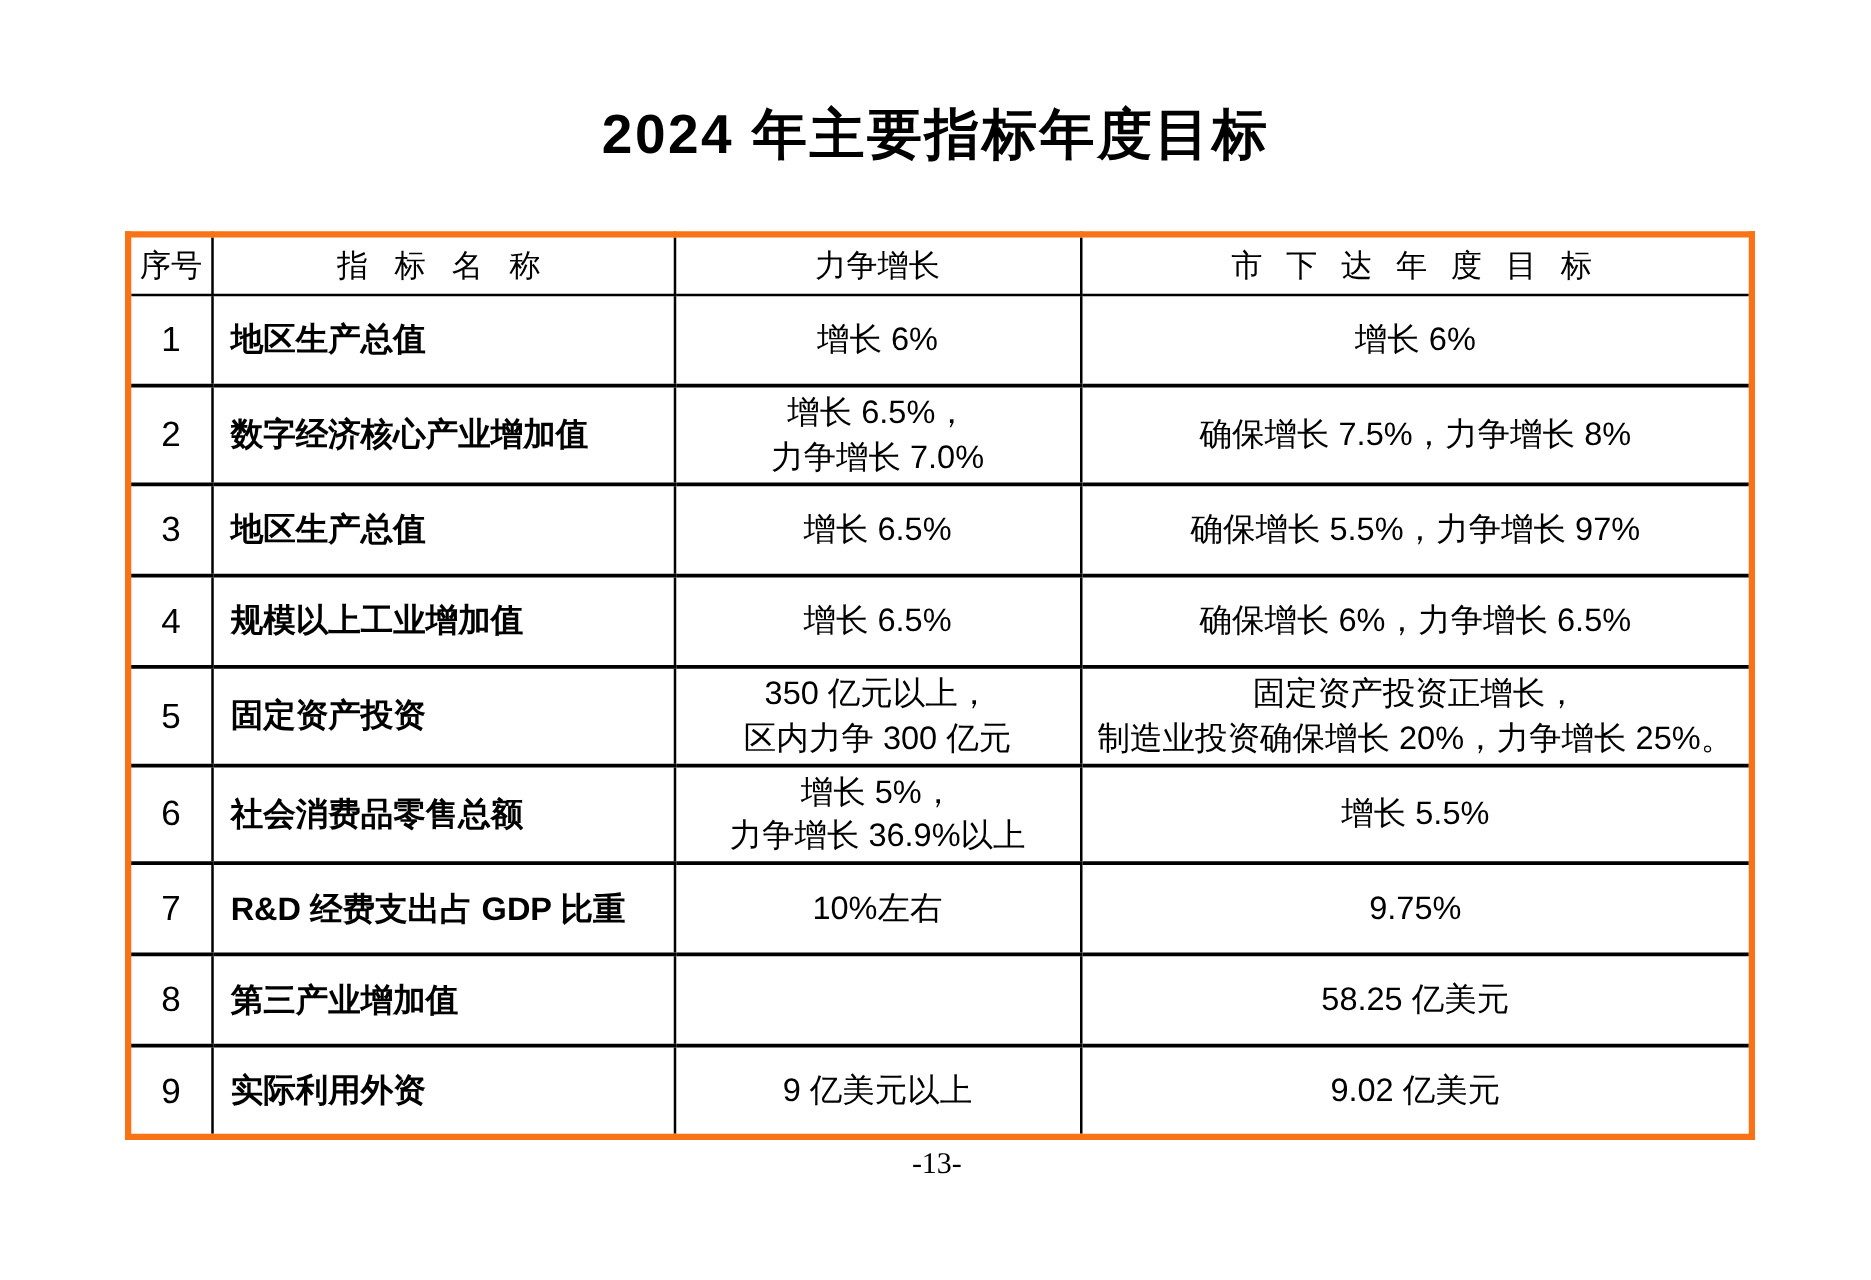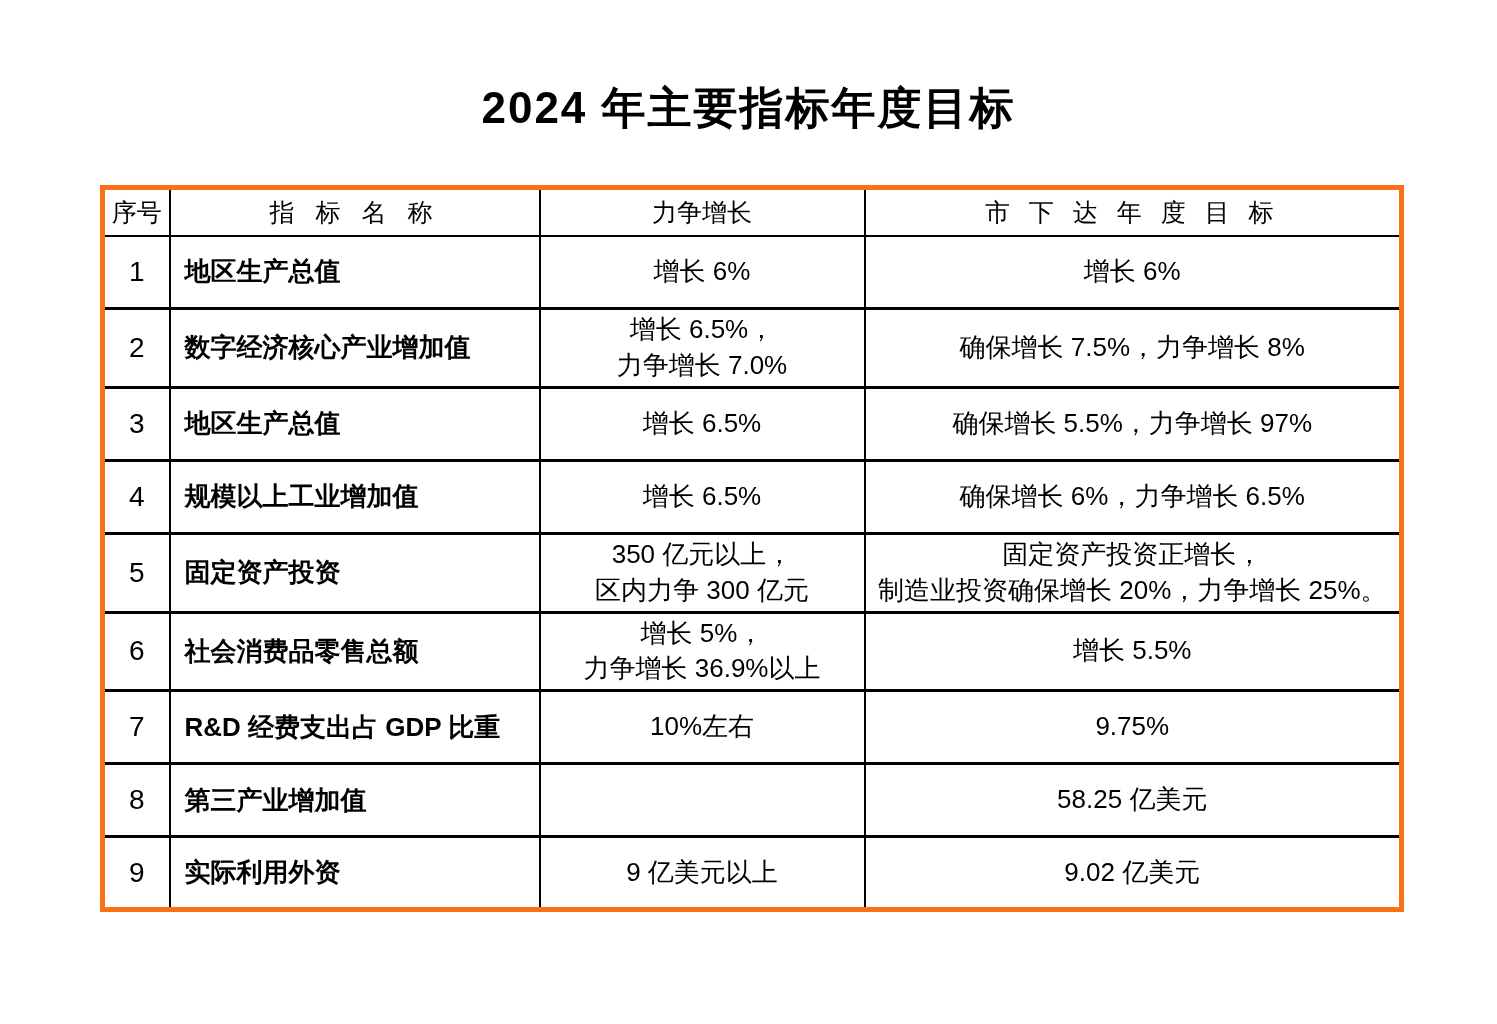--- a/index.html
+++ b/index.html
@@ -157,14 +157,15 @@
       </tr>
       <tr>
         <td class="c-no">9</td>
         <td class="c-name">实际利用外资</td>
         <td class="c-target">9 亿美元以上</td>
         <td class="c-target">9.02 亿美元</td>
       </tr>
     </tbody>
   </table>
 
+  <div class="footer">-13-</div>
 
 </div>
 
 </body></html>

